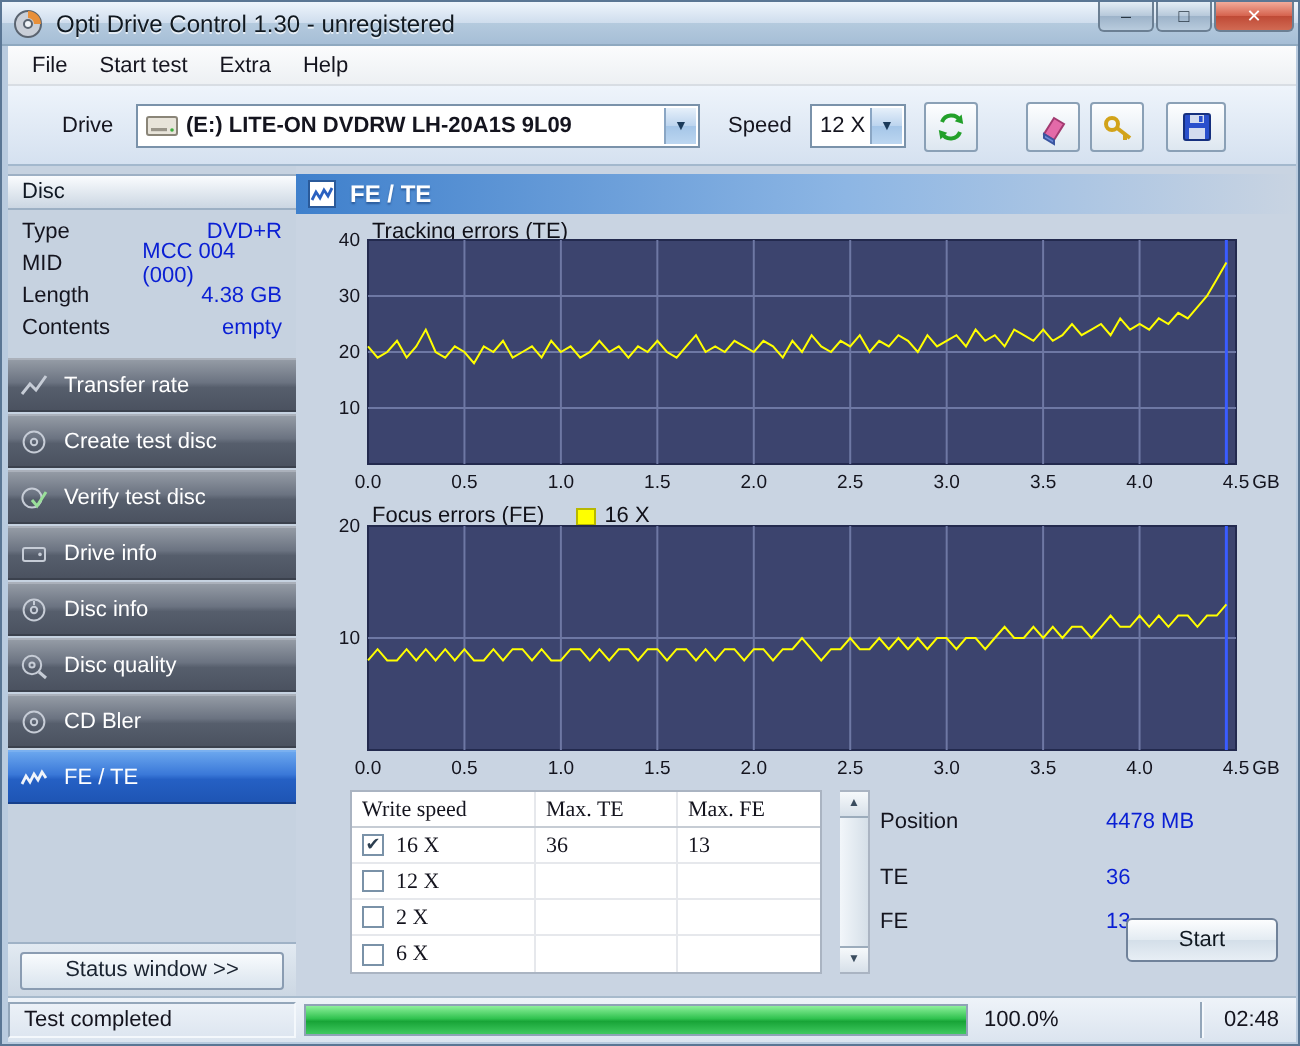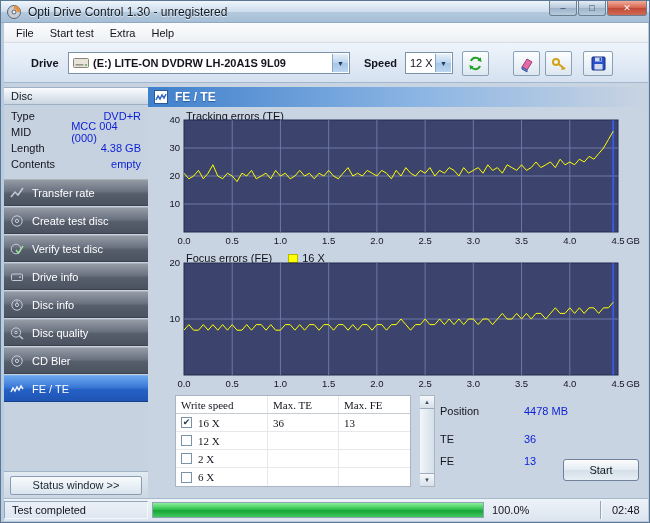--- a/index.html
+++ b/index.html
@@ -26,21 +26,21 @@
 
   
   .menubar{position:absolute;left:3px;top:22px;width:644px;height:20px;
     background:linear-gradient(#fbfcfd,#edf0f3);border-bottom:1px solid #d8dde3;
     display:flex;align-items:center;padding-left:4px;}
   .menu-item{padding:3px 8px;color:#14141e;}
 
   
   .toolbar{position:absolute;left:3px;top:42px;width:644px;height:40px;
     background:linear-gradient(#eef4fb,#d5e1f0);border-bottom:1px solid #a3b8cd;}
-  .tb-label{position:absolute;top:14px;font-weight:bold;}
+  .tb-label{position:absolute;top:14px;}
   #drive-label{left:27px;}
   #speed-label{left:360px;}
   .combo{position:absolute;top:9px;height:22px;background:#fff;border:1px solid #7a92aa;
     display:flex;align-items:center;overflow:hidden;}
   #drive-combo{left:64px;width:282px;}
   #speed-combo{left:401px;width:48px;}
   .combo .val{margin-left:4px;white-space:nowrap;}
   #drive-combo .val{font-weight:bold;}
   .combo .arrow{position:absolute;right:1px;top:1px;bottom:1px;width:16px;
     background:linear-gradient(#e6f0fa,#bcd4ee 50%,#a5c6e8 51%,#bcd6f0);
@@ -97,21 +97,21 @@
   .wt-c3{width:68px;}
   .checkbox{width:11px;height:11px;border:1px solid #7a92a8;background:#fff;margin-right:6px;
     display:flex;align-items:center;justify-content:center;font-size:9px;color:#2c3e50;line-height:1;}
   .wt-scroll{position:absolute;left:272px;top:312px;width:15px;height:92px;background:#eef0f3;
     border:1px solid #aab4c2;border-left:none;display:flex;flex-direction:column;}
   .sb-btn{height:13px;background:linear-gradient(#f6f9fb,#d7e0e9);border-bottom:1px solid #9cacbc;
     display:flex;align-items:center;justify-content:center;font-size:6px;color:#3a4c5e;line-height:1;}
   .sb-btn.down{border-bottom:none;border-top:1px solid #9cacbc;}
   .sb-thumb{flex:1;background:linear-gradient(90deg,#f2f6fa,#d5dfe8);}
 
-  .info-row{position:absolute;display:flex;}
+  .info-row{position:absolute;display:flex;gap:29px;}
   .info-row .ilab{width:66px;color:#14141e;}
   .info-row .ival{color:#0a1fd4;margin-left:18px;}
   #pos-row{left:292px;top:322px;}
   #te-row{left:292px;top:350px;}
   #fe-row{left:292px;top:372px;}
   .start-btn{position:absolute;left:415px;top:376px;width:76px;height:22px;
     background:linear-gradient(#fcfdfe,#e3ebf2 50%,#d4dfe9 51%,#e7eef5);
     border:1px solid #70829a;border-radius:3px;display:flex;align-items:center;justify-content:center;color:#101820;}
 
   

